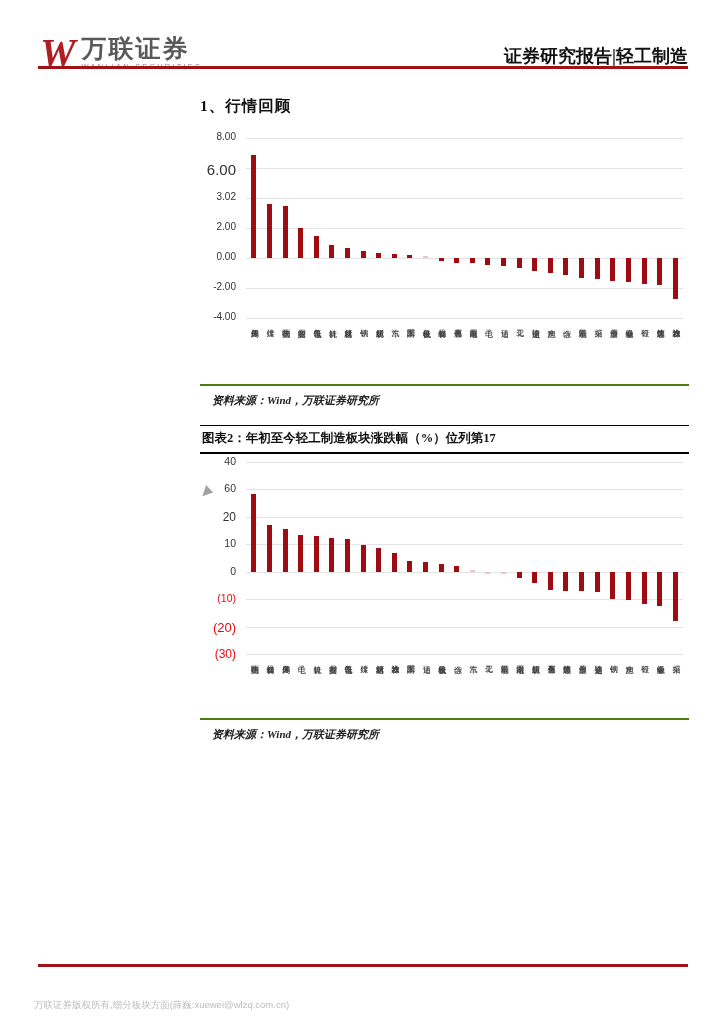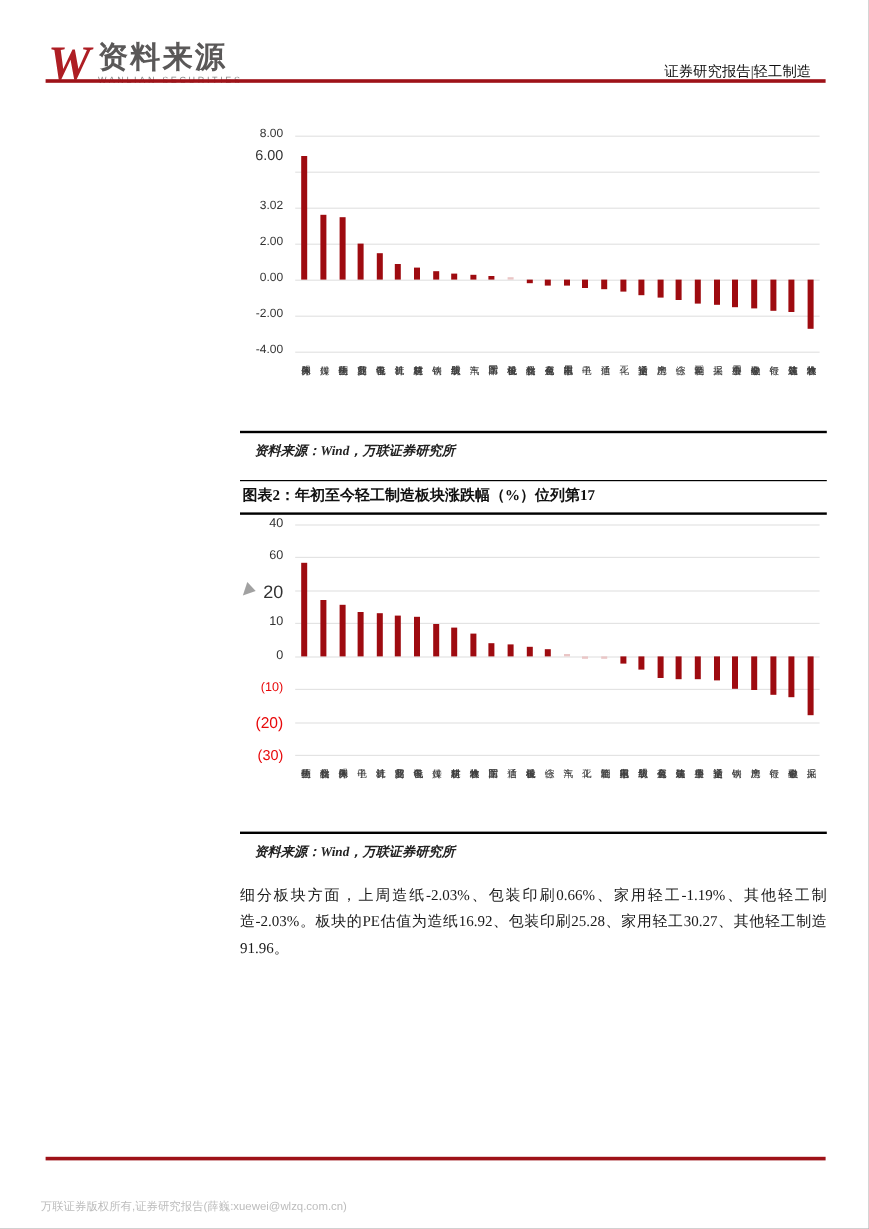--- a/index.html
+++ b/index.html
@@ -8,76 +8,77 @@
   
   .hdr{position:absolute;top:26px;left:38px;right:36px;height:40px;}
   .logo{position:absolute;left:2px;bottom:-4px;display:flex;align-items:flex-end;}
   .logo-w{font-family:"Liberation Serif",serif;font-style:italic;font-weight:bold;
           font-size:40px;line-height:34px;color:#AE1E24;margin-right:6px;}
   .logo-txt{display:flex;flex-direction:column;line-height:1;}
   .logo-cn{font-size:25px;font-weight:bold;color:#5A5858;letter-spacing:2px;
            font-family:"Liberation Sans",sans-serif;}
   .logo-en{font-size:7.5px;color:#8a8a8a;letter-spacing:2.2px;margin-top:2px;
            font-family:"Liberation Sans",sans-serif;}
-  .hdr-right{position:absolute;right:12px;bottom:-2px;font-size:12px;font-weight:normal;color:#111;}
+  .hdr-right{position:absolute;right:0;bottom:-2px;font-size:18px;font-weight:bold;color:#111;}
   .hdr-rule{position:absolute;top:66px;left:38px;right:36px;height:2.5px;background:#9E1218;}
   
   .main{position:absolute;left:200px;top:92px;width:489px;}
   .sec-title{font-size:15.5px;font-weight:bold;margin:4px 0 12px 0;letter-spacing:1px;}
   .para{font-size:12.5px;line-height:22px;text-align:justify;color:#1a1a1a;}
   
   .figure{margin-top:13px;}
   .fig-header{border-top:1.5px solid #000;border-bottom:2.5px solid #000;
               padding:4px 2px 5px 2px;font-size:12.5px;font-weight:bold;}
   .chart{position:relative;width:100%;}
   .gridline{position:absolute;height:1px;background:#E3E3E3;}
   .tick{position:absolute;font-size:10px;color:#333;text-align:right;
         font-family:"Liberation Sans",sans-serif;}
   .tick.neg-red{color:#E8090B;}
   .bar{position:absolute;width:5px;}
   .catlab{position:absolute;display:flex;justify-content:center;}
   .catlab span{writing-mode:vertical-rl;text-orientation:upright;font-size:8px;
                line-height:1.05;color:#3c3c3c;letter-spacing:0;}
-  .fig-source{border-top:2px solid #000000;margin-top:2px;padding:7px 0 4px 12px;
+  .fig-source{border-top:2px solid #4d7c0f;margin-top:2px;padding:7px 0 4px 12px;
               font-size:11px;font-style:italic;font-weight:bold;color:#222;}
   
   .ftr-rule{position:absolute;top:964px;left:38px;right:36px;height:2.5px;background:#9E1218;}
   .ftr-row{position:absolute;top:971px;left:55px;right:36px;display:flex;
            justify-content:space-between;font-size:11.5px;font-weight:bold;color:#111;}
   .watermark{position:absolute;top:999px;left:34px;font-size:9.5px;color:#bcbcbc;
              font-family:"Liberation Sans",sans-serif;}
   .cursor-artifact{position:absolute;left:204px;top:486px;width:0;height:0;
             border-left:9px solid #8a8a8a;border-top:5px solid transparent;
             border-bottom:7px solid transparent;transform:rotate(18deg);opacity:.8;}
 </style>
 </head>
 <body>
 
 <div class="page">
 
   <div class="hdr">
     <div class="logo">
       <span class="logo-w">W</span>
       <span class="logo-txt">
-        <span class="logo-cn">资料来源</span>
+        <span class="logo-cn">万联证券</span>
         <span class="logo-en">WANLIAN SECURITIES</span>
       </span>
     </div>
     <div class="hdr-right">证券研究报告|轻工制造</div>
   </div>
   <div class="hdr-rule"></div>
 
   <div class="main">
+    <div class="sec-title">1、行情回顾</div>
 
     <section class="figure">
       <div class="chart" id="chart1" style="height:252px">
           <div class="gridline" style="left: 46px; width: 437px; top: 8px;"></div>
           <div class="tick" style="left: 0px; width: 36px; top: 1px; font-size: 10px;">8.00</div>
           <div class="gridline" style="left: 46px; width: 437px; top: 38px;"></div>
-          <div class="tick" style="left: 0px; width: 36px; top: 17px; font-size: 12px;">6.00</div>
+          <div class="tick" style="left: 0px; width: 36px; top: 31px; font-size: 15px;">6.00</div>
           <div class="gridline" style="left: 46px; width: 437px; top: 68px;"></div>
           <div class="tick" style="left: 0px; width: 36px; top: 61px; font-size: 10px;">3.02</div>
           <div class="gridline" style="left: 46px; width: 437px; top: 98px;"></div>
           <div class="tick" style="left: 0px; width: 36px; top: 91px; font-size: 10px;">2.00</div>
           <div class="gridline" style="left: 46px; width: 437px; top: 128px;"></div>
           <div class="tick" style="left: 0px; width: 36px; top: 121px; font-size: 10px;">0.00</div>
           <div class="gridline" style="left: 46px; width: 437px; top: 158px;"></div>
           <div class="tick" style="left: 0px; width: 36px; top: 151px; font-size: 10px;">-2.00</div>
           <div class="gridline" style="left: 46px; width: 437px; top: 188px;"></div>
           <div class="tick" style="left: 0px; width: 36px; top: 181px; font-size: 10px;">-4.00</div>
@@ -198,21 +199,21 @@
     </section>
 
     <section class="figure">
       <div class="fig-header">图表2：年初至今轻工制造板块涨跌幅（%）位列第17</div>
       <div class="chart" id="chart2" style="height:262px">
           <div class="gridline" style="left: 46px; width: 437px; top: 8px;"></div>
           <div class="tick" style="left: 0px; width: 36px; top: 1px; font-size: 10.5px;">40</div>
           <div class="gridline" style="left: 46px; width: 437px; top: 35.4286px;"></div>
           <div class="tick" style="left: 0px; width: 36px; top: 28.4286px; font-size: 10.5px;">60</div>
           <div class="gridline" style="left: 46px; width: 437px; top: 62.8571px;"></div>
-          <div class="tick" style="left: 0px; width: 36px; top: 55.8571px; font-size: 15px;">20</div>
+          <div class="tick" style="left: 0px; width: 36px; top: 55.8571px; font-size: 12px;">20</div>
           <div class="gridline" style="left: 46px; width: 437px; top: 90.2857px;"></div>
           <div class="tick" style="left: 0px; width: 36px; top: 83.2857px; font-size: 10.5px;">10</div>
           <div class="gridline" style="left: 46px; width: 437px; top: 117.714px;"></div>
           <div class="tick" style="left: 0px; width: 36px; top: 110.714px; font-size: 10.5px;">0</div>
           <div class="gridline" style="left: 46px; width: 437px; top: 145.143px;"></div>
           <div class="tick neg-red" style="left: 0px; width: 36px; top: 138.143px; font-size: 10.5px;">(10)</div>
           <div class="gridline" style="left: 46px; width: 437px; top: 172.571px;"></div>
           <div class="tick neg-red" style="left: 0px; width: 36px; top: 165.571px; font-size: 13px;">(20)</div>
           <div class="gridline" style="left: 46px; width: 437px; top: 200px;"></div>
           <div class="tick neg-red" style="left: 0px; width: 36px; top: 193px; font-size: 12px;">(30)</div>
@@ -325,20 +326,19 @@
           <div class="catlab" style="left: 451.8px; top: 205px; width: 15.6px; height: 52px;">
             <span>非银金融</span>
           </div>
           <div class="catlab" style="left: 467.4px; top: 205px; width: 15.6px; height: 52px;">
             <span>采掘</span>
           </div>
         </div>
       <div class="fig-source">资料来源：Wind，万联证券研究所</div>
     </section>
 
-    <div class="para" style="margin-top:14px">细分板块方面，上周造纸-2.03%、包装印刷0.66%、家用轻工-1.19%、其他轻工制造-2.03%。板块的PE估值为造纸16.92、包装印刷25.28、家用轻工30.27、其他轻工制造91.96。</div>
   </div>
 
   <div class="cursor-artifact"></div>
 
   <div class="ftr-rule"></div>
-  <div class="watermark">万联证券版权所有,证券研究报告(薛巍:xuewei@wlzq.com.cn)</div>
+  <div class="watermark">万联证券版权所有,细分板块方面(薛巍:xuewei@wlzq.com.cn)</div>
 </div>
 
 </body></html>

